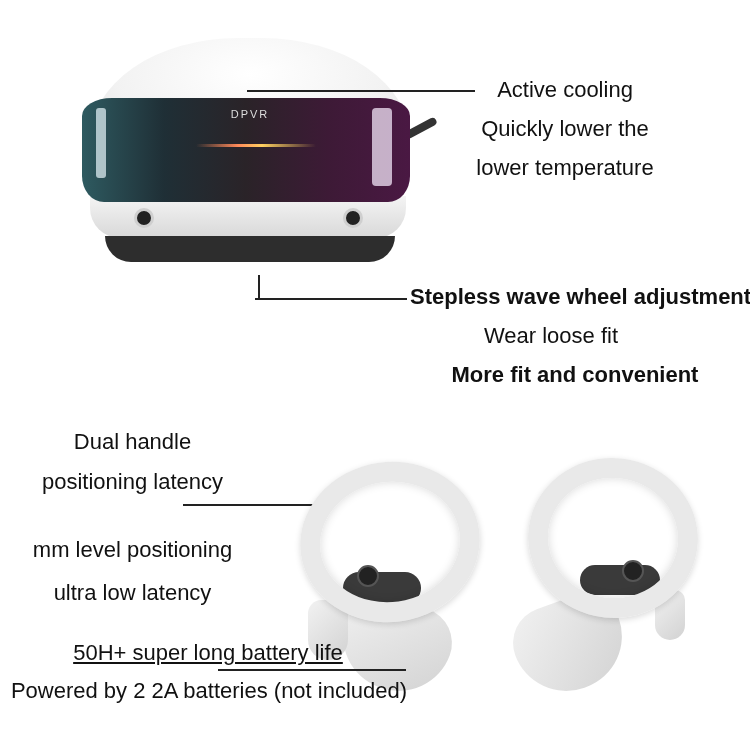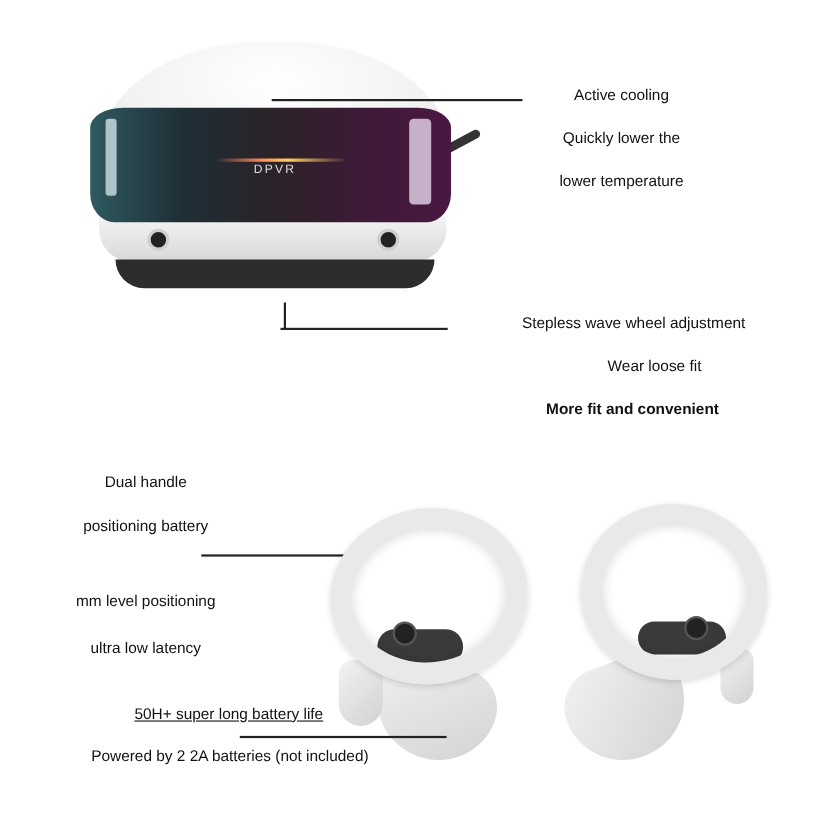--- a/index.html
+++ b/index.html
@@ -1,25 +1,25 @@
 <!DOCTYPE html>
 <html><head>
 <meta charset="utf-8">
 <style>
   html,body{margin:0;padding:0;background:#fff;}
   body{width:750px;height:750px;position:relative;overflow:hidden;font-family:"Liberation Sans",sans-serif;color:#111;}
   .abs{position:absolute;}
-  .txt{font-size:14px;line-height:1;white-space:nowrap;text-align:center;}
+  .txt{font-size:22px;line-height:1;white-space:nowrap;text-align:center;}
   .line{position:absolute;background:#222;}
   
   .hs-top{left:90px;top:38px;width:320px;height:120px;border-radius:160px 160px 20px 20px/110px 110px 20px 20px;background:radial-gradient(ellipse at 50% 30%,#ffffff 0%,#f2f2f2 60%,#dcdcdc 100%);}
   .hs-visor{left:82px;top:98px;width:328px;height:104px;border-radius:30px 30px 22px 22px/18px 18px 26px 26px;background:linear-gradient(90deg,#2e5a60 0%,#1f2f36 25%,#2a2328 50%,#3d1a36 75%,#4a1843 100%);}
   .hs-lens-l{left:96px;top:108px;width:10px;height:70px;background:rgba(220,235,240,.75);border-radius:3px;}
   .hs-lens-r{left:372px;top:108px;width:20px;height:78px;background:rgba(230,215,235,.8);border-radius:4px;}
-  .hs-logo{left:215px;top:108px;width:70px;font-size:11px;letter-spacing:2px;color:#ddd;text-align:center;margin-top:40px;}
+  .hs-logo{left:215px;top:108px;width:70px;font-size:11px;letter-spacing:2px;color:#ddd;text-align:center;}
   .hs-light{left:196px;top:144px;width:120px;height:3px;background:linear-gradient(90deg,rgba(255,80,160,0),#ff8a5a 35%,#ffd060 55%,rgba(255,210,90,0));border-radius:2px;}
   .hs-band{left:90px;top:196px;width:316px;height:42px;background:linear-gradient(#f4f4f4,#d8d8d8);border-radius:0 0 30px 30px;}
   .hs-cam{width:14px;height:14px;border-radius:50%;background:#222;border:3px solid #cfcfcf;}
   .hs-bottom{left:105px;top:236px;width:290px;height:26px;background:#2d2d2d;border-radius:0 0 40px 40px;}
   .hs-strap{left:404px;top:124px;width:34px;height:8px;background:#333;transform:rotate(-28deg);border-radius:4px;}
   
   .ring{border-radius:50%;border:20px solid #e9e9e9;box-shadow:inset 0 0 10px rgba(0,0,0,.15),0 2px 6px rgba(0,0,0,.15);}
   .grip{background:linear-gradient(135deg,#f2f2f2,#d2d2d2);border-radius:40px 40px 60px 60px;}
   .pad{background:#3a3a3a;border-radius:20px;}
   .stick{width:18px;height:18px;border-radius:50%;background:#222;border:2px solid #555;}
@@ -41,26 +41,26 @@
   <div class="abs hs-cam" style="left:343px;top:208px;"></div>
 </div>
 
 <div class="line" style="left:247px;top:90px;width:228px;height:1.5px;"></div>
 <div class="abs txt" style="left:485px;top:79px;width:160px;">Active cooling</div>
 <div class="abs txt" style="left:475px;top:118px;width:180px;">Quickly lower the</div>
 <div class="abs txt" style="left:470px;top:157px;width:190px;">lower temperature</div>
 
 <div class="line" style="left:258px;top:275px;width:1.5px;height:24px;"></div>
 <div class="line" style="left:255px;top:298px;width:152px;height:1.5px;"></div>
-<div class="abs txt" style="left:410px;top:286px;width:332px;">Stepless wave wheel adjustment</div>
-<div class="abs txt" style="left:500px;top:325px;width:190px;text-align:center;">Wear loose fit</div>
+<div class="abs txt" style="left:410px;top:286px;width:332px;font-weight:bold;">Stepless wave wheel adjustment</div>
+<div class="abs txt" style="left:456px;top:325px;width:190px;text-align:center;">Wear loose fit</div>
 <div class="abs txt" style="left:445px;top:364px;width:260px;font-weight:bold;">More fit and convenient</div>
 
 <div class="abs txt" style="left:50px;top:431px;width:165px;">Dual handle</div>
-<div class="abs txt" style="left:30px;top:471px;width:205px;">positioning battery</div>
+<div class="abs txt" style="left:30px;top:471px;width:205px;">positioning latency</div>
 <div class="line" style="left:183px;top:504px;width:130px;height:1.5px;"></div>
 <div class="abs txt" style="left:25px;top:511px;width:215px;margin-top:28px;">mm level positioning</div>
 <div class="abs txt" style="left:40px;top:550px;width:185px;margin-top:32px;">ultra low latency</div>
 
 <div>
   <div class="abs grip" style="left:340px;top:600px;width:110px;height:90px;transform:rotate(20deg);"></div>
   <div class="abs grip" style="left:308px;top:600px;width:40px;height:60px;"></div>
   <div class="abs pad" style="left:343px;top:572px;width:78px;height:32px;"></div>
   <div class="abs stick" style="left:357px;top:565px;"></div>
   <div class="abs ring" style="left:300px;top:462px;width:140px;height:120px;transform:rotate(-8deg);"></div>

